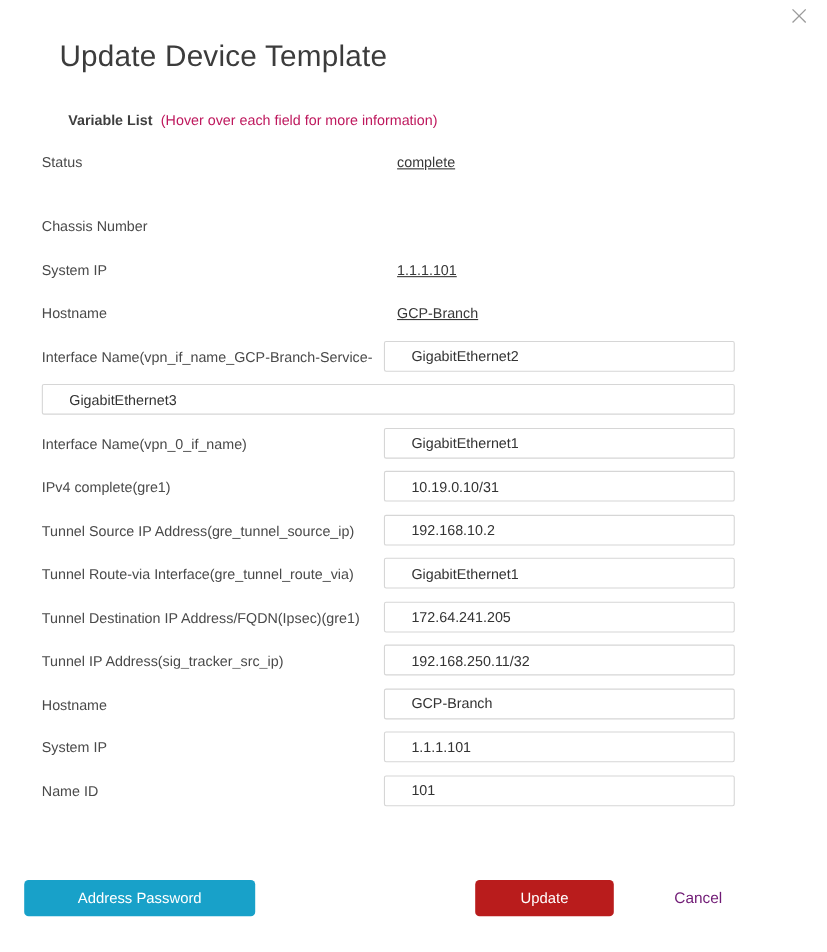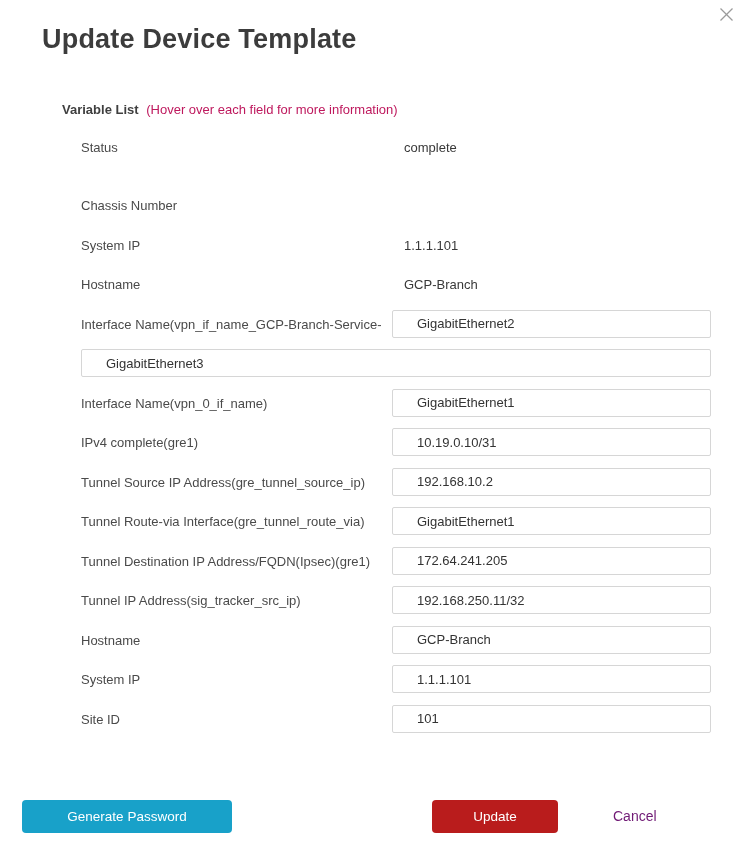--- a/index.html
+++ b/index.html
@@ -20,38 +20,37 @@
     top: 6px; right: 18px;
     width: 16px; height: 16px;
     background: none; border: none;
     padding: 0; cursor: pointer;
     display: flex; align-items: center; justify-content: center;
   }
   .dialog-title {
     position: absolute;
     top: 20px; left: 38px;
     font-size: 27px;
-    font-weight: 700;
+    font-weight: 400;
     color: #3c3c3c;
     letter-spacing: 0.2px;
-    margin: 4px;
+    margin: 16px;
   }
   .vl-header {
     position: absolute;
     top: 102px; left: 38px;
     font-size: 13px;
     color: #3f3f3f;
   }
   .vl-header .vl-title { font-weight: bold; margin-left: 24px; }
   .vl-header .vl-hint { font-weight: 400; color: #be185d; margin-left: 4px; }
   .rows {
     position: absolute;
     top: 133px; left: 38px;
     width: 630px;
-    margin-left: 43px;
   }
   .row {
     display: flex;
     align-items: flex-start;
     height: 39.5px;
   }
   .row:nth-child(2) { margin-top: 18.5px; } 
   .row .field-label {
     width: 311px;
     flex-shrink: 0;
@@ -61,20 +60,21 @@
     white-space: nowrap;
     overflow: hidden;
   }
   .row .value-area { flex: 1; min-width: 0; }
   .row .static-value {
     display: inline-block;
     padding-top: 7px;
     padding-left: 12px;
     font-size: 13px;
     color: #383838;
+    text-decoration: underline;
   }
   .row .text-input {
     width: 100%;
     height: 28px;
     border: 1px solid #d6d6d6;
     border-radius: 2px;
     padding: 0 24px;
     font-family: "Liberation Sans", sans-serif;
     font-size: 13px;
     color: #333333;
@@ -175,24 +175,24 @@
       </div>
       <div class="row">
         <span class="field-label">Hostname</span>
         <div class="value-area"><input type="text" class="text-input" value="GCP-Branch" style=""></div>
       </div>
       <div class="row">
         <span class="field-label">System IP</span>
         <div class="value-area"><input type="text" class="text-input" value="1.1.1.101" style=""></div>
       </div>
       <div class="row">
-        <span class="field-label">Site ID</span>
+        <span class="field-label">Name ID</span>
         <div class="value-area"><input type="text" class="text-input" value="101" style=""></div>
       </div>
     </div>
 
-  <button class="btn btn-generate" style="background-color: rgb(24, 161, 201);">Generate Password</button>
+  <button class="btn btn-generate" style="background-color: rgb(24, 161, 201);">Address Password</button>
 
   <button class="btn btn-update" style="background-color: #b91c1c;">Update</button>
 
   <button class="link-cancel" style="color: #701a75;">Cancel</button>
 
 </div>
 
 </body></html>

